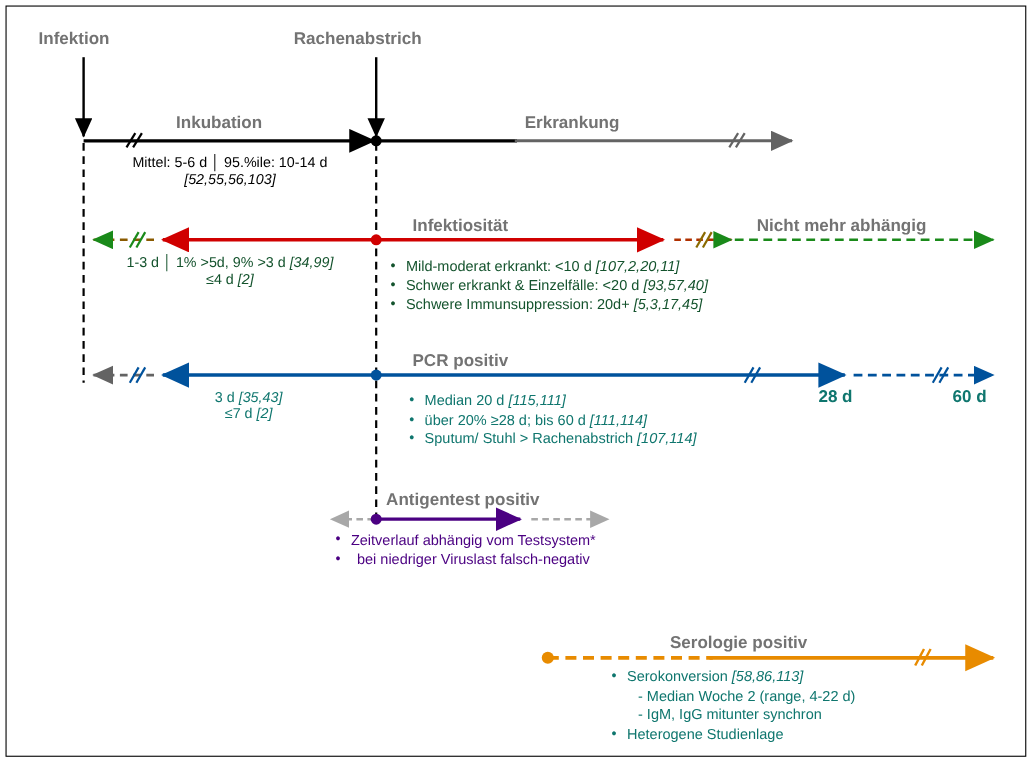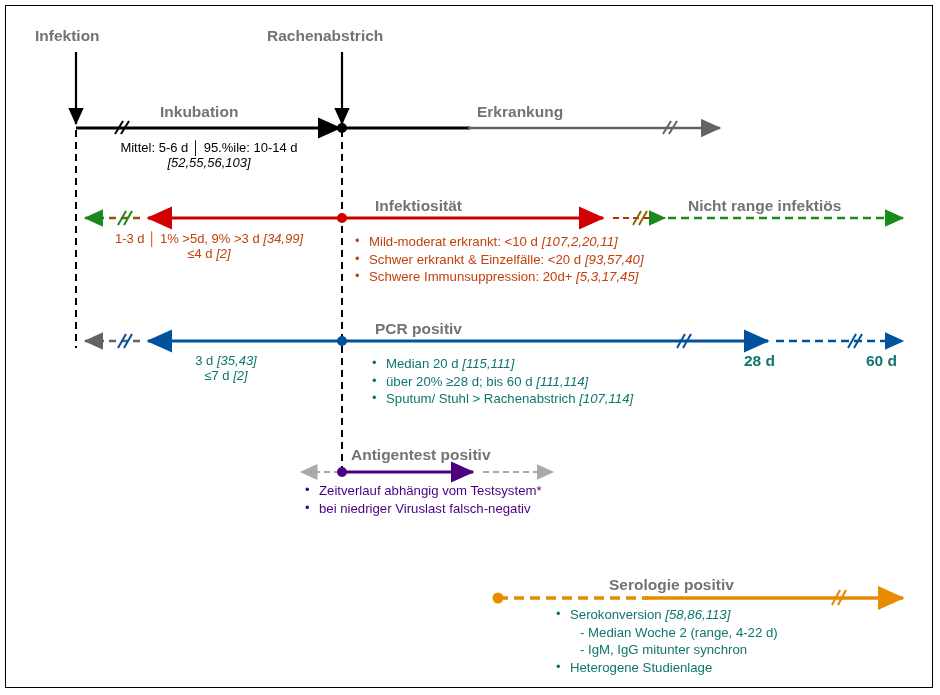--- a/index.html
+++ b/index.html
@@ -15,23 +15,23 @@
     position:absolute;left:5px;top:5px;
     width:928px;height:683px;
     border:1px solid #000000;
     box-sizing:border-box;
   }
   svg#diagram{position:absolute;left:0;top:0;width:940px;height:695px;}
   .lbl{position:absolute;white-space:nowrap;line-height:1.18;}
   .hdr{font-weight:bold;font-size:15.5px;color:#737373;}
   .note{font-size:13px;color:#000000;}
   .note .it{font-style:italic;}
-  .red{color:#c2410c;}
+  .red{color:#14532d;}
   .blue{color:#0f766e;}
-  .purple{color:#4b0082;}
+  .purple{color:#4b0082;text-align:center;}
   .orange-d{color:#0f766e;}
   .ctr{text-align:center;}
   ul.bl{margin:0;padding:0;list-style:none;}
   ul.bl li{font-size:13.2px;line-height:1.33;white-space:nowrap;position:relative;padding-left:14px;}
   ul.bl li.bullet::before{content:"\2022";position:absolute;left:0;top:-1px;font-size:13px;}
   ul.bl li.dash{padding-left:24px;}
   .it{font-style:italic;}
 </style>
 </head>
 <body>
@@ -140,21 +140,21 @@
 
   <div class="lbl hdr" style="left:160px;top:103px;">Inkubation</div>
   <div class="lbl hdr" style="left:477px;top:103px;">Erkrankung</div>
 
   <div class="lbl note ctr" style="left:76px;top:140px;width:266px;">
     <div>Mittel: 5-6 d │ 95.%ile: 10-14 d</div>
     <div class="it">[52,55,56,103]</div>
   </div>
 
   <div class="lbl hdr" style="left:375px;top:197px;">Infektiosität</div>
-  <div class="lbl hdr" style="left:688px;top:197px;">Nicht range infektiös</div>
+  <div class="lbl hdr" style="left:688px;top:197px;">Nicht mehr abhängig</div>
 
   <div class="lbl note red ctr" style="left:76px;top:231px;width:266px;">
     <div>
       <span>1-3 d │ 1% &gt;5d, 9% &gt;3 d</span>
       <span class="it">[34,99]</span>
     </div>
     <div>
       <span>≤4 d</span>
       <span class="it">[2]</span>
     </div>

